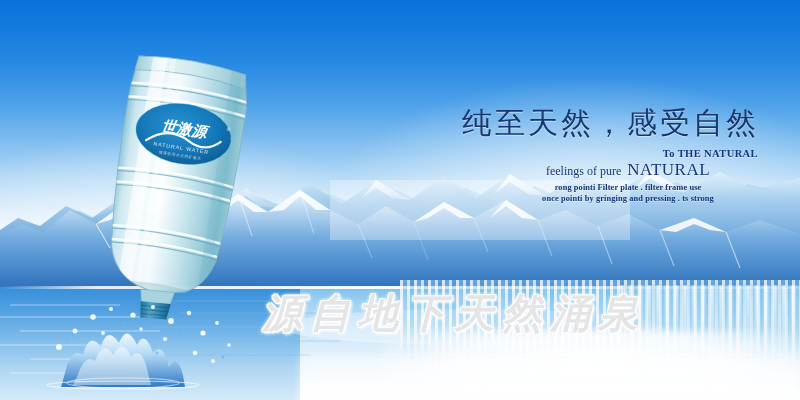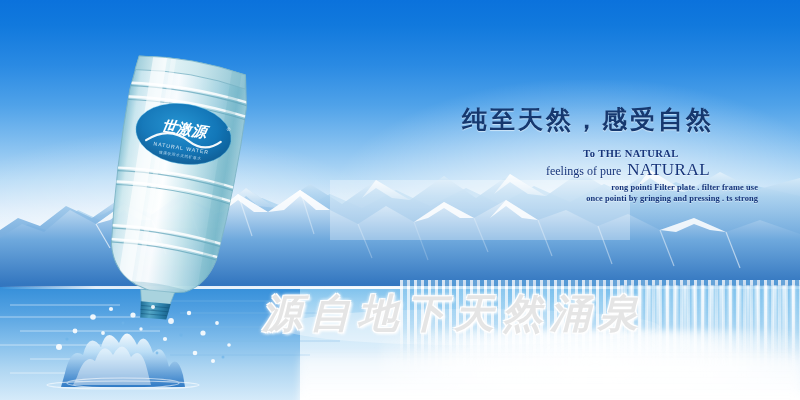--- a/index.html
+++ b/index.html
@@ -116,49 +116,48 @@
 
   
   .splash{
     position:absolute;left:45px;top:295px;width:200px;height:95px;
   }
 
   
   .cn-headline{
     position:absolute;left:462px;top:103px;
     font-family:"DejaVu Sans","Liberation Sans",sans-serif;
-    font-size:25px;font-weight:700;letter-spacing:3px;
+    font-size:30px;font-weight:400;letter-spacing:3px;
     color:#16386f;
     text-shadow:0 1px 1px rgba(255,255,255,.55);
     white-space:nowrap;
   }
   .en-block{
     position:absolute;left:498px;top:148px;width:260px;
     color:#16347a;
     font-family:"Liberation Serif","DejaVu Serif",serif;
     text-align:center;
   }
   .en-l1{
     font-size:10.5px;font-weight:700;letter-spacing:.4px;
-    text-align:center;margin-left:6px;
+    text-align:right;margin-left:6px;
     text-shadow:0 1px 0 rgba(255,255,255,.5);
   }
   .en-l2{
     margin-top:1px;
     font-size:12px;font-weight:400;
     text-align:center;
     text-shadow:0 1px 0 rgba(255,255,255,.5);
   }
   .en-l2 .big{font-size:17px;letter-spacing:.5px;margin-left:6px;}
   .en-small{
     margin-top:3px;
     font-size:8.4px;font-weight:700;line-height:10.5px;
     letter-spacing:.1px;
     text-shadow:0 .5px 0 rgba(255,255,255,.45);
-    text-align:right;
   }
 
   
   .slogan{
     position:absolute;left:262px;top:286px;
     font-family:"DejaVu Sans","Liberation Sans",sans-serif;
     font-size:40px;font-weight:700;
     letter-spacing:8px;
     font-style:italic;
     color:#e5e5e5;

